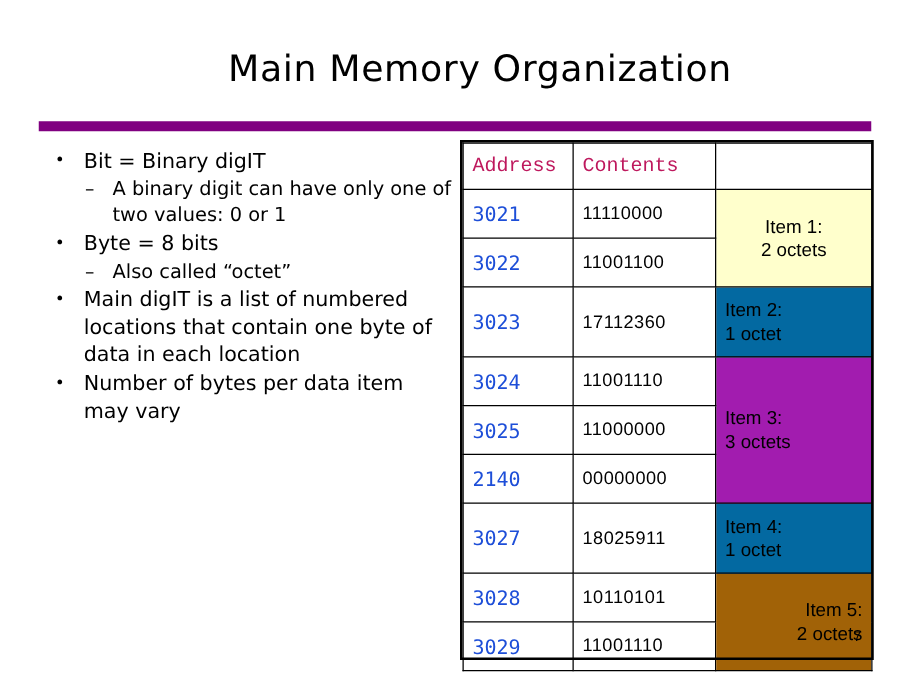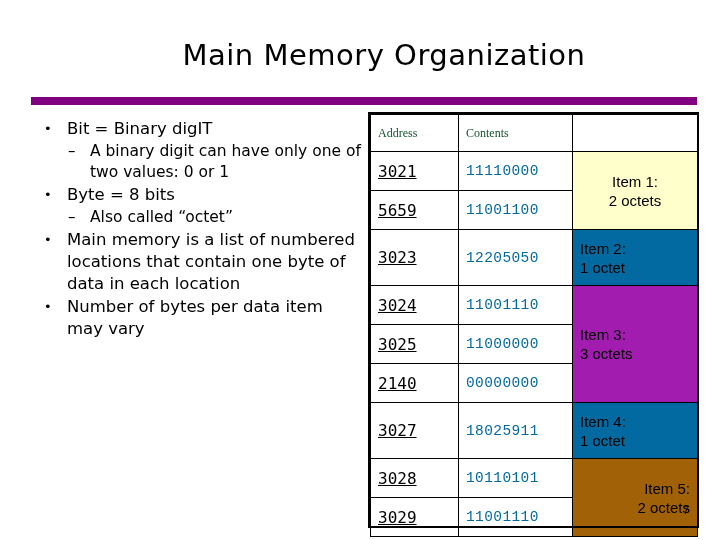--- a/index.html
+++ b/index.html
@@ -98,36 +98,35 @@
     padding: 0 7px;
     text-align: left;
     vertical-align: middle;
     font-weight: normal;
   }
   #memory-table .col-addr  { width: 88px; }
   #memory-table .col-cont  { width: 114px; }
   #memory-table .col-item  { width: 125px; }
 
   .th-cell {
-    font-family: Liberation Serif, serif;
-    font-size: 12px;
+    font-family: Liberation Mono, monospace;
+    font-size: 16px;
     height: 36px;
-    color: #14532d;
+    color: #be185d;
   }
   .addr-cell {
     font-family: "DejaVu Sans Mono", monospace;
     font-size: 16px;
-    color: #000000;
-    text-decoration: underline;
+    color: #1d4ed8;
   }
   .cont-cell {
-    font-family: Liberation Mono, monospace;
+    font-family: Liberation Sans, sans-serif;
     font-size: 14.5px;
     letter-spacing: 0.4px;
-    color: #0369a1;
+    color: #000000;
   }
   .item-cell {
     font-family: "Liberation Sans", sans-serif;
     font-size: 15px;
     line-height: 19px;
     color: #000;
   }
   .row-h1 { height: 38px; }
   .row-h2 { height: 55px; }
   .yellow { background: #ffffcc; }
@@ -176,21 +175,21 @@
     <div class="bullet-row lvl1">
       <span class="bullet-mark">•</span>
       <span class="bullet-text">Byte = 8 bits</span>
     </div>
     <div class="bullet-row lvl2">
       <span class="bullet-mark">–</span>
       <span class="bullet-text">Also called “octet”</span>
     </div>
     <div class="bullet-row lvl1">
       <span class="bullet-mark">•</span>
-      <span class="bullet-text">Main memory is a list of numbered locations that contain one byte of data in each location</span>
+      <span class="bullet-text">Main digIT is a list of numbered locations that contain one byte of data in each location</span>
     </div>
     <div class="bullet-row lvl1">
       <span class="bullet-mark">•</span>
       <span class="bullet-text">Number of bytes per data item may vary</span>
     </div>
   </div>
 
 <table id="memory-table">
   <colgroup>
     <col class="col-addr">
@@ -207,26 +206,26 @@
   <tbody id="memory-table-body">
       <tr>
         <td class="addr-cell row-h1">3021</td>
         <td class="cont-cell">11110000</td>
         <td class="item-cell yellow" rowspan="2" style="background: rgb(255, 255, 204); text-align: center;">
           <span class="item-inner">Item 1:
 2 octets</span>
         </td>
       </tr>
       <tr>
-        <td class="addr-cell row-h1">5659</td>
+        <td class="addr-cell row-h1">3022</td>
         <td class="cont-cell">11001100</td>
       </tr>
       <tr>
         <td class="addr-cell row-h2">3023</td>
-        <td class="cont-cell">12205050</td>
+        <td class="cont-cell">17112360</td>
         <td class="item-cell white" rowspan="1">
           <span class="item-inner">Item 2:
 1 octet</span>
         </td>
       </tr>
       <tr>
         <td class="addr-cell row-h1">3024</td>
         <td class="cont-cell">11001110</td>
         <td class="item-cell yellow" rowspan="3" style="background: #a21caf;">
           <span class="item-inner">Item 3:

